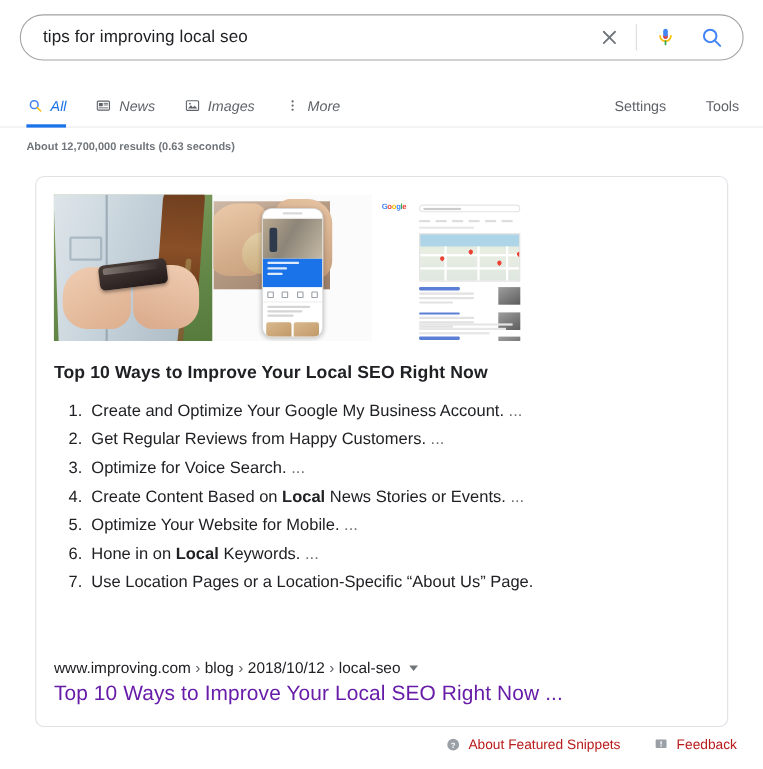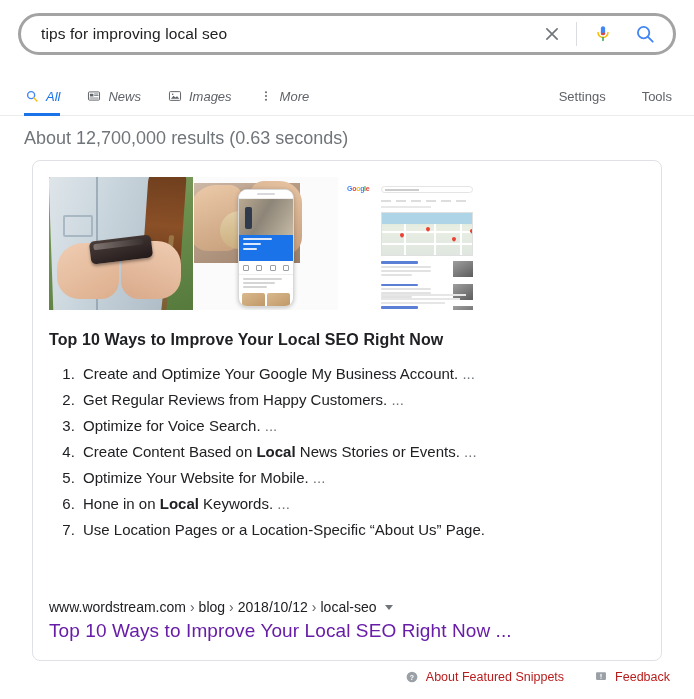--- a/index.html
+++ b/index.html
@@ -13,21 +13,21 @@
   }
 
   
   .searchbar-wrap {
     position: absolute;
     left: 18px; top: 13px;
     width: 658px; height: 42px;
   }
   .searchbar {
     width: 100%; height: 100%;
-    border: 3px solid #a3a3a3;
+    border: 1px solid #a3a3a3;
     border-radius: 24px;
     background: #fff;
     display: flex;
     align-items: center;
     padding: 0 14px 0 18px;
   }
   .search-input {
     flex: 1;
     border: none;
     outline: none;
@@ -96,22 +96,23 @@
     color: #5f6368;
     margin-left: 36px;
     cursor: pointer;
     white-space: nowrap;
   }
 
   
   .result-stats {
     position: absolute;
     left: 24px; top: 128px;
-    font-size: 18px;
+    font-size: 10px;
     color: #70757a;
+    font-weight: bold;
   }
 
   
   .snippet-card {
     position: absolute;
     left: 32px; top: 160px;
     width: 630px; height: 501px;
     border: 1px solid #dfe1e5;
     border-radius: 8px;
     background: #fff;
@@ -629,21 +630,21 @@
       <li><span>Get Regular Reviews from Happy Customers.</span><span class="ell"> ...</span></li>
       <li><span>Optimize for Voice Search.</span><span class="ell"> ...</span></li>
       <li><span>Create Content Based on </span><b>Local</b><span> News Stories or Events.</span><span class="ell"> ...</span></li>
       <li><span>Optimize Your Website for Mobile.</span><span class="ell"> ...</span></li>
       <li><span>Hone in on </span><b>Local</b><span> Keywords.</span><span class="ell"> ...</span></li>
       <li><span>Use Location Pages or a Location-Specific “About Us” Page.</span></li>
     </ol>
 
 
   <div class="res-url">
-    <span>www.wordstream.com</span>
+    <span>www.improving.com</span>
     <span class="sep">›</span>
     <span>blog</span>
     <span class="sep">›</span>
     <span>2018/10/12</span>
     <span class="sep">›</span>
     <span>local-seo</span>
     <span class="res-caret"></span>
   </div>
 
   <div class="res-title">Top 10 Ways to Improve Your Local SEO Right Now ...</div>

